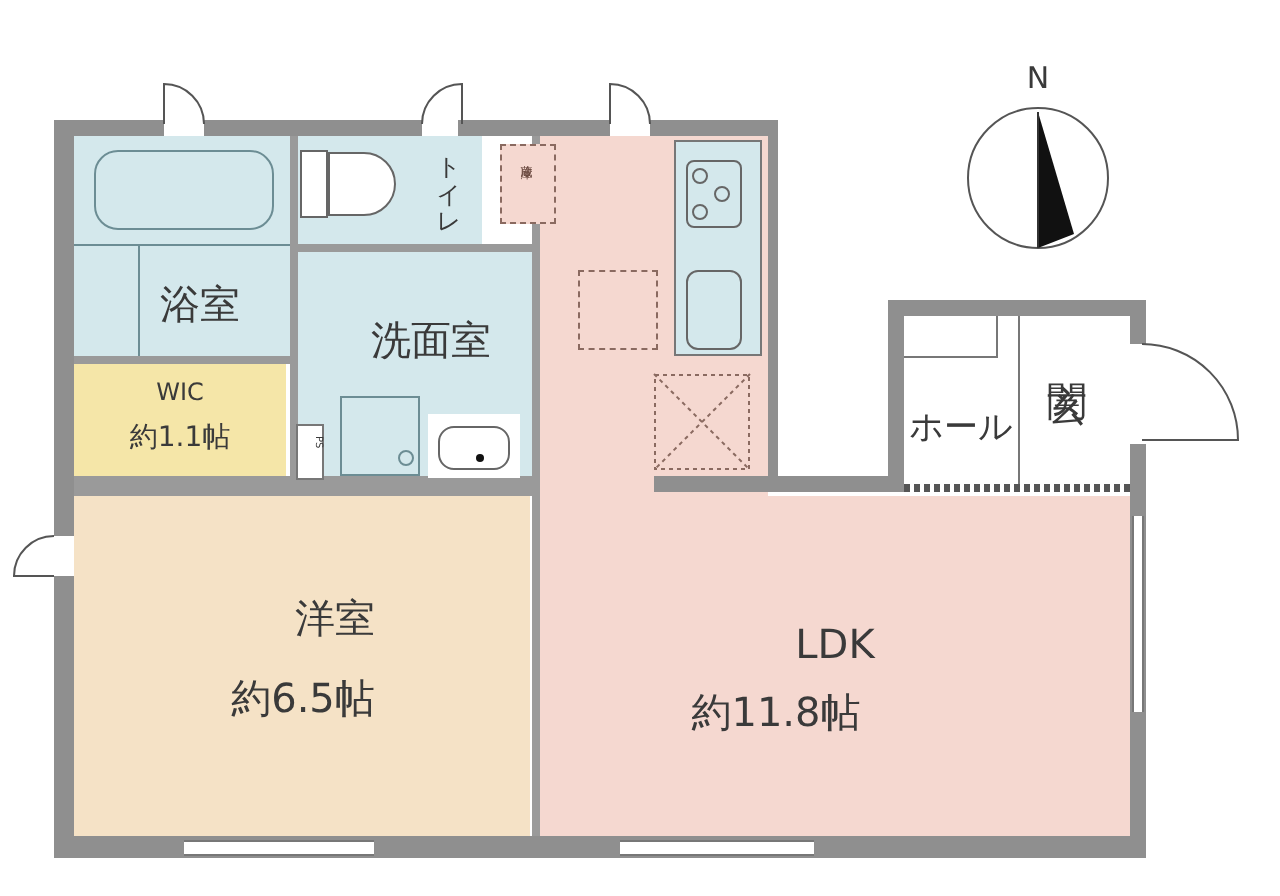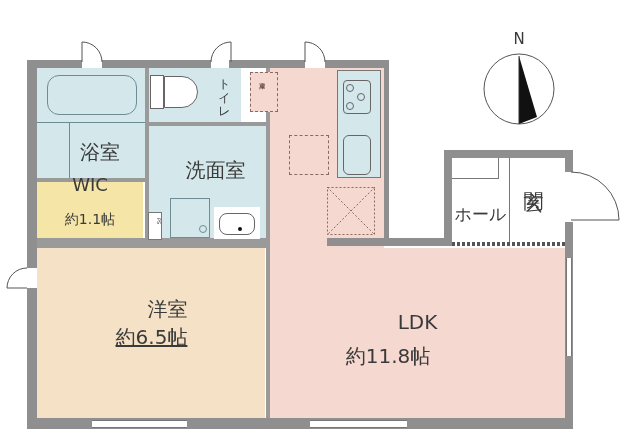--- a/index.html
+++ b/index.html
@@ -100,21 +100,21 @@
       <rect x="0.5" y="0.5" width="47" height="47" fill="none" stroke="#8a6a60" stroke-dasharray="2,2"></rect>
       <line x1="0" y1="0" x2="48" y2="48" stroke="#8a6a60" stroke-dasharray="2,2"></line>
       <line x1="48" y1="0" x2="0" y2="48" stroke="#8a6a60" stroke-dasharray="2,2"></line>
     </svg>
   <div class="abs" style="left:250px;top:72px;width:28px;height:40px;border:1px dashed #8a6a60;background:#f5d8d0;"></div>
   <div class="label" style="left:259px;top:78px;font-size:6px;writing-mode:vertical-rl;color:#6b4a40;">冷蔵庫</div>
 
   <div class="label" style="left:60px;top:140px;width:80px;font-size:20px;">浴室</div>
   <div class="label" style="left:217px;top:70px;font-size:12px;writing-mode:vertical-rl;">トイレ</div>
   <div class="label" style="left:157px;top:158px;width:117px;font-size:20px;">洗面室</div>
-  <div class="label" style="left:37px;top:174px;width:106px;font-size:18px;">WIC</div>
+  <div class="label" style="left:37px;top:189px;width:106px;font-size:12px;">WIC</div>
   <div class="label" style="left:37px;top:211px;width:106px;font-size:14px;">約1.1帖</div>
   <div class="label" style="left:37px;top:297px;width:229px;font-size:20px;margin-left:16px;">洋室</div>
-  <div class="label" style="left:37px;top:325px;width:229px;font-size:20px;text-decoration:underline;">約6.5帖</div>
+  <div class="label" style="left:37px;top:337px;width:229px;font-size:20px;">約6.5帖</div>
   <div class="label" style="left:270px;top:310px;width:295px;font-size:20px;">LDK</div>
   <div class="label" style="left:270px;top:344px;width:236px;font-size:20px;">約11.8帖</div>
   <div class="label" style="left:452px;top:204px;width:57px;font-size:17px;">ホール</div>
   <div class="label" style="left:522px;top:176px;font-size:20px;writing-mode:vertical-rl;">玄関</div>
 </div>
 
 </body></html>

